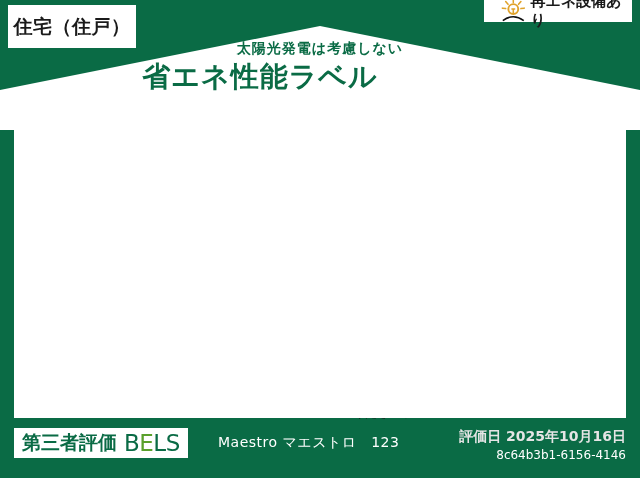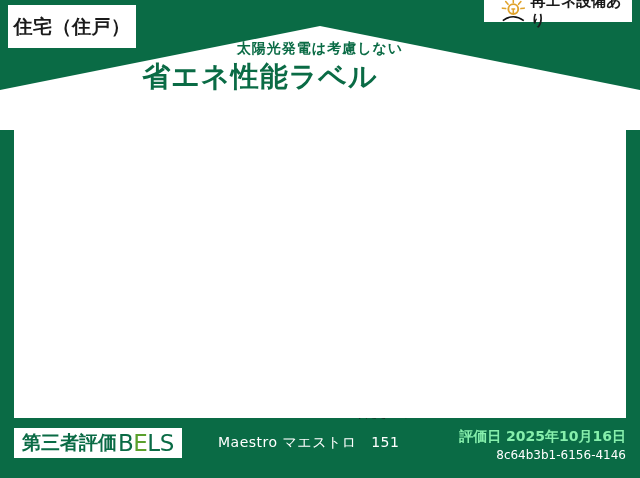--- a/index.html
+++ b/index.html
@@ -81,26 +81,26 @@
      clip-path:polygon(50% 2%,61.8% 36%,98% 36%,68.5% 58%,80% 94%,50% 72%,20% 94%,31.5% 58%,2% 36%,38.2% 36%);}
   .inline-h{display:inline-block;width:15px;height:14px;vertical-align:-2px;margin:0 2px;
      background:linear-gradient(180deg,#eeabb4,#dc8a95);font-size:10px;font-weight:bold;color:#222;
      text-align:center;line-height:15px;clip-path:polygon(50% 0,100% 28%,100% 100%,0 100%,0 28%);}
   .zehlogo{display:inline-flex;align-items:flex-end;gap:2px;vertical-align:-4px;margin-left:3px;}
   .zehlogo .sm{font-size:5px;color:#6a8f3a;line-height:1.1;font-weight:bold;}
 
   
   .footer{position:absolute;left:0;bottom:0;width:640px;height:56px;background:#0a6b45;}
   .bels{position:absolute;left:14px;top:6px;height:30px;background:#fff;display:flex;align-items:center;
-     padding:0 8px;gap:1px;}
+     padding:0 8px;gap:7px;}
   .bels .jp{font-size:19px;font-weight:bold;color:#0a6b45;letter-spacing:0px;}
   .bels .en{font-size:23px;font-weight:normal;letter-spacing:-.5px;}
   .bels .en .b{color:#0a6b45;} .bels .en .e{color:#5aa02c;}
   .propname{position:absolute;left:218px;top:12px;font-size:14px;color:#fff;letter-spacing:.5px;}
-  .evaldate{position:absolute;right:14px;top:6px;font-size:14px;font-weight:bold;color:#86efac;}
+  .evaldate{position:absolute;right:14px;top:6px;font-size:14px;font-weight:bold;color:#e5e5e5;}
   .evalid{position:absolute;right:14px;top:26px;font-size:12px;color:#fff;letter-spacing:0px;}
 </style>
 </head>
 <body>
 
 <div id="label">
 
   <svg class="roof" viewBox="0 0 640 130">
     <rect x="0" y="0" width="640" height="130" fill="#0a6b45"></rect>
     <polygon points="320,26 640,90 640,130 0,130 0,90" fill="#ffffff"></polygon>
@@ -242,18 +242,18 @@
       </span>
     </div>
     <div class="zeh-body">Nearly ZEH の要件は評価書の特記項目をご覧ください。</div>
   </div>
 
   <div class="footer">
     <div class="bels">
       <span class="jp">第三者評価</span>
       <span class="en"><span class="b">B</span><span class="e">E</span><span class="b">LS</span></span>
     </div>
-    <div class="propname">Maestro マエストロ　151</div>
+    <div class="propname">Maestro マエストロ　123</div>
     <div class="evaldate">評価日 2025年10月16日</div>
     <div class="evalid">8c64b3b1-6156-4146</div>
   </div>
 
 </div>
 
 </body></html>

